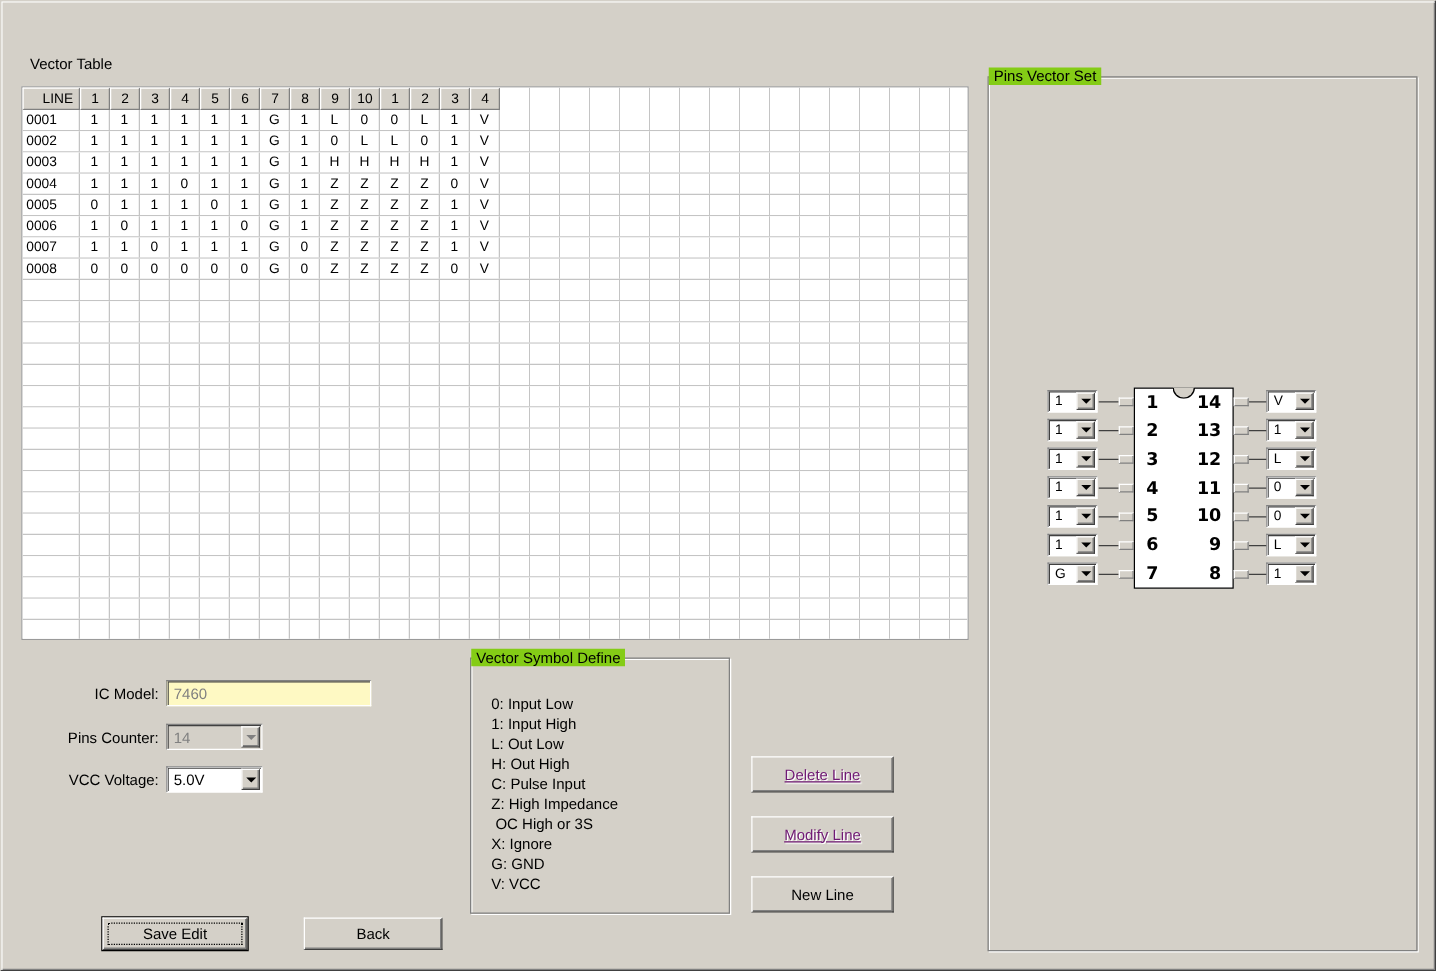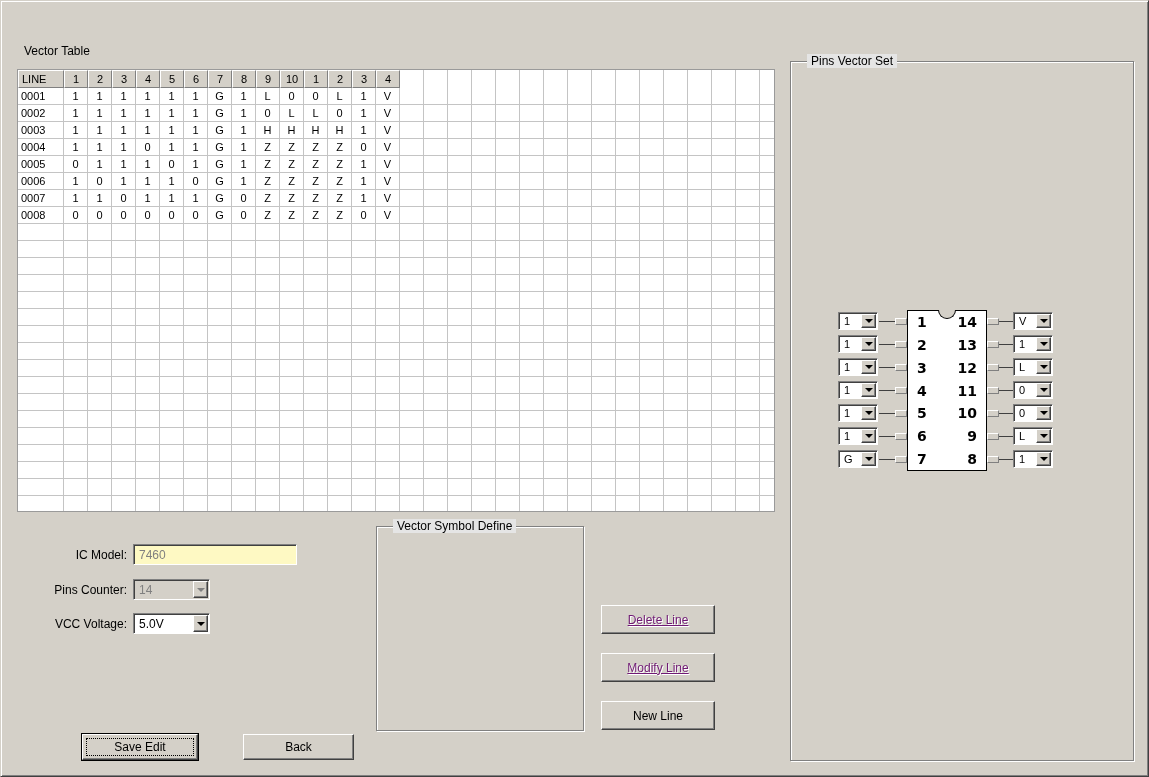--- a/index.html
+++ b/index.html
@@ -27,29 +27,29 @@
   .vt-label { position:absolute; left:23px; top:43px; }
 
   
   .vtable { position:absolute; left:16px; top:68px; width:758px; height:443px; background:#fff; border:1px solid #9a9a9a; overflow:hidden; }
   .thead { display:flex; height:18px; background:#fff; }
   .th {
     flex:0 0 24px; height:18px; background:#d4d0c8;
     border:1px solid; border-color:#fff #808080 #808080 #fff;
     display:flex; align-items:center; justify-content:center; font-size:11px;
   }
-  .th.col-line { flex:0 0 46px; justify-content:flex-start; padding-left:3px; }
+  .th.col-line { flex:0 0 46px; justify-content:flex-start; padding-left:15px; }
   .row-fill { flex:1 1 auto; background:repeating-linear-gradient(to right, transparent 0 23px, #c4c4c4 23px 24px); }
   .trow { display:flex; height:17px; border-bottom:1px solid #c4c4c4; background:#fff; }
   .td { flex:0 0 24px; border-right:1px solid #c4c4c4; font-size:11px; display:flex; align-items:center; justify-content:center; overflow:hidden; }
   .td.col-line { flex:0 0 46px; justify-content:flex-start; padding-left:3px; }
 
   
   .groupbox { position:absolute; border:1px solid #808080; box-shadow: 1px 1px 0 #fff, inset 1px 1px 0 #fff; }
-  .groupbox-legend { position:absolute; top:-8px; left:16px; background:#e5e5e5; padding:0 4px; font-size:12px; white-space:nowrap; }
+  .groupbox-legend { position:absolute; top:-8px; left:0; background:#84cc16; padding:0 4px; font-size:12px; white-space:nowrap; }
 
   
   .chip { position:absolute; left:116px; top:248px; width:80px; height:161px; background:#fff; border:1px solid #000; }
   .chip-notch { position:absolute; top:-1px; left:50%; transform:translateX(-50%); width:18px; height:9px; background:#d4d0c8; border:1px solid #000; border-top:none; border-radius:0 0 9px 9px; }
   .chip-col { position:absolute; top:0; bottom:0; display:flex; flex-direction:column; }
   .chip-col.left { left:0; width:50%; align-items:flex-start; }
   .chip-col.right { right:0; width:50%; align-items:flex-end; }
   .chip-num { height:23px; display:flex; align-items:center; font-weight:bold; font-size:14px; font-family:"DejaVu Sans", sans-serif; }
   .chip-col.left .chip-num { padding-left:9px; }
   .chip-col.right .chip-num { padding-right:9px; }
@@ -741,20 +741,32 @@
   <span class="form-label" style="top:616px;">VCC Voltage:</span>
   <div class="combo form-combo" style="left:132px; top:612px;">
     <span class="combo-val">5.0V</span>
     <span class="combo-btn">
         <span class="arrow"></span>
       </span>
   </div>
 
   <div class="groupbox" style="left:375px; top:525px; width:208px; height:205px;">
     <span class="groupbox-legend">Vector Symbol Define</span>
+    <div class="symbol-lines">
+        <div class="symbol-line">0: Input Low</div>
+        <div class="symbol-line">1: Input High</div>
+        <div class="symbol-line">L: Out Low</div>
+        <div class="symbol-line">H: Out High</div>
+        <div class="symbol-line">C: Pulse Input</div>
+        <div class="symbol-line">Z: High Impedance</div>
+        <div class="symbol-line"> OC High or 3S</div>
+        <div class="symbol-line">X: Ignore</div>
+        <div class="symbol-line">G: GND</div>
+        <div class="symbol-line">V: VCC</div>
+      </div>
   </div>
 
   <div class="btn btn-delete disabled">
     <span>Delete Line</span>
   </div>
   <div class="btn btn-modify disabled">
     <span>Modify Line</span>
   </div>
   <div class="btn btn-new">
     <span>New Line</span>

